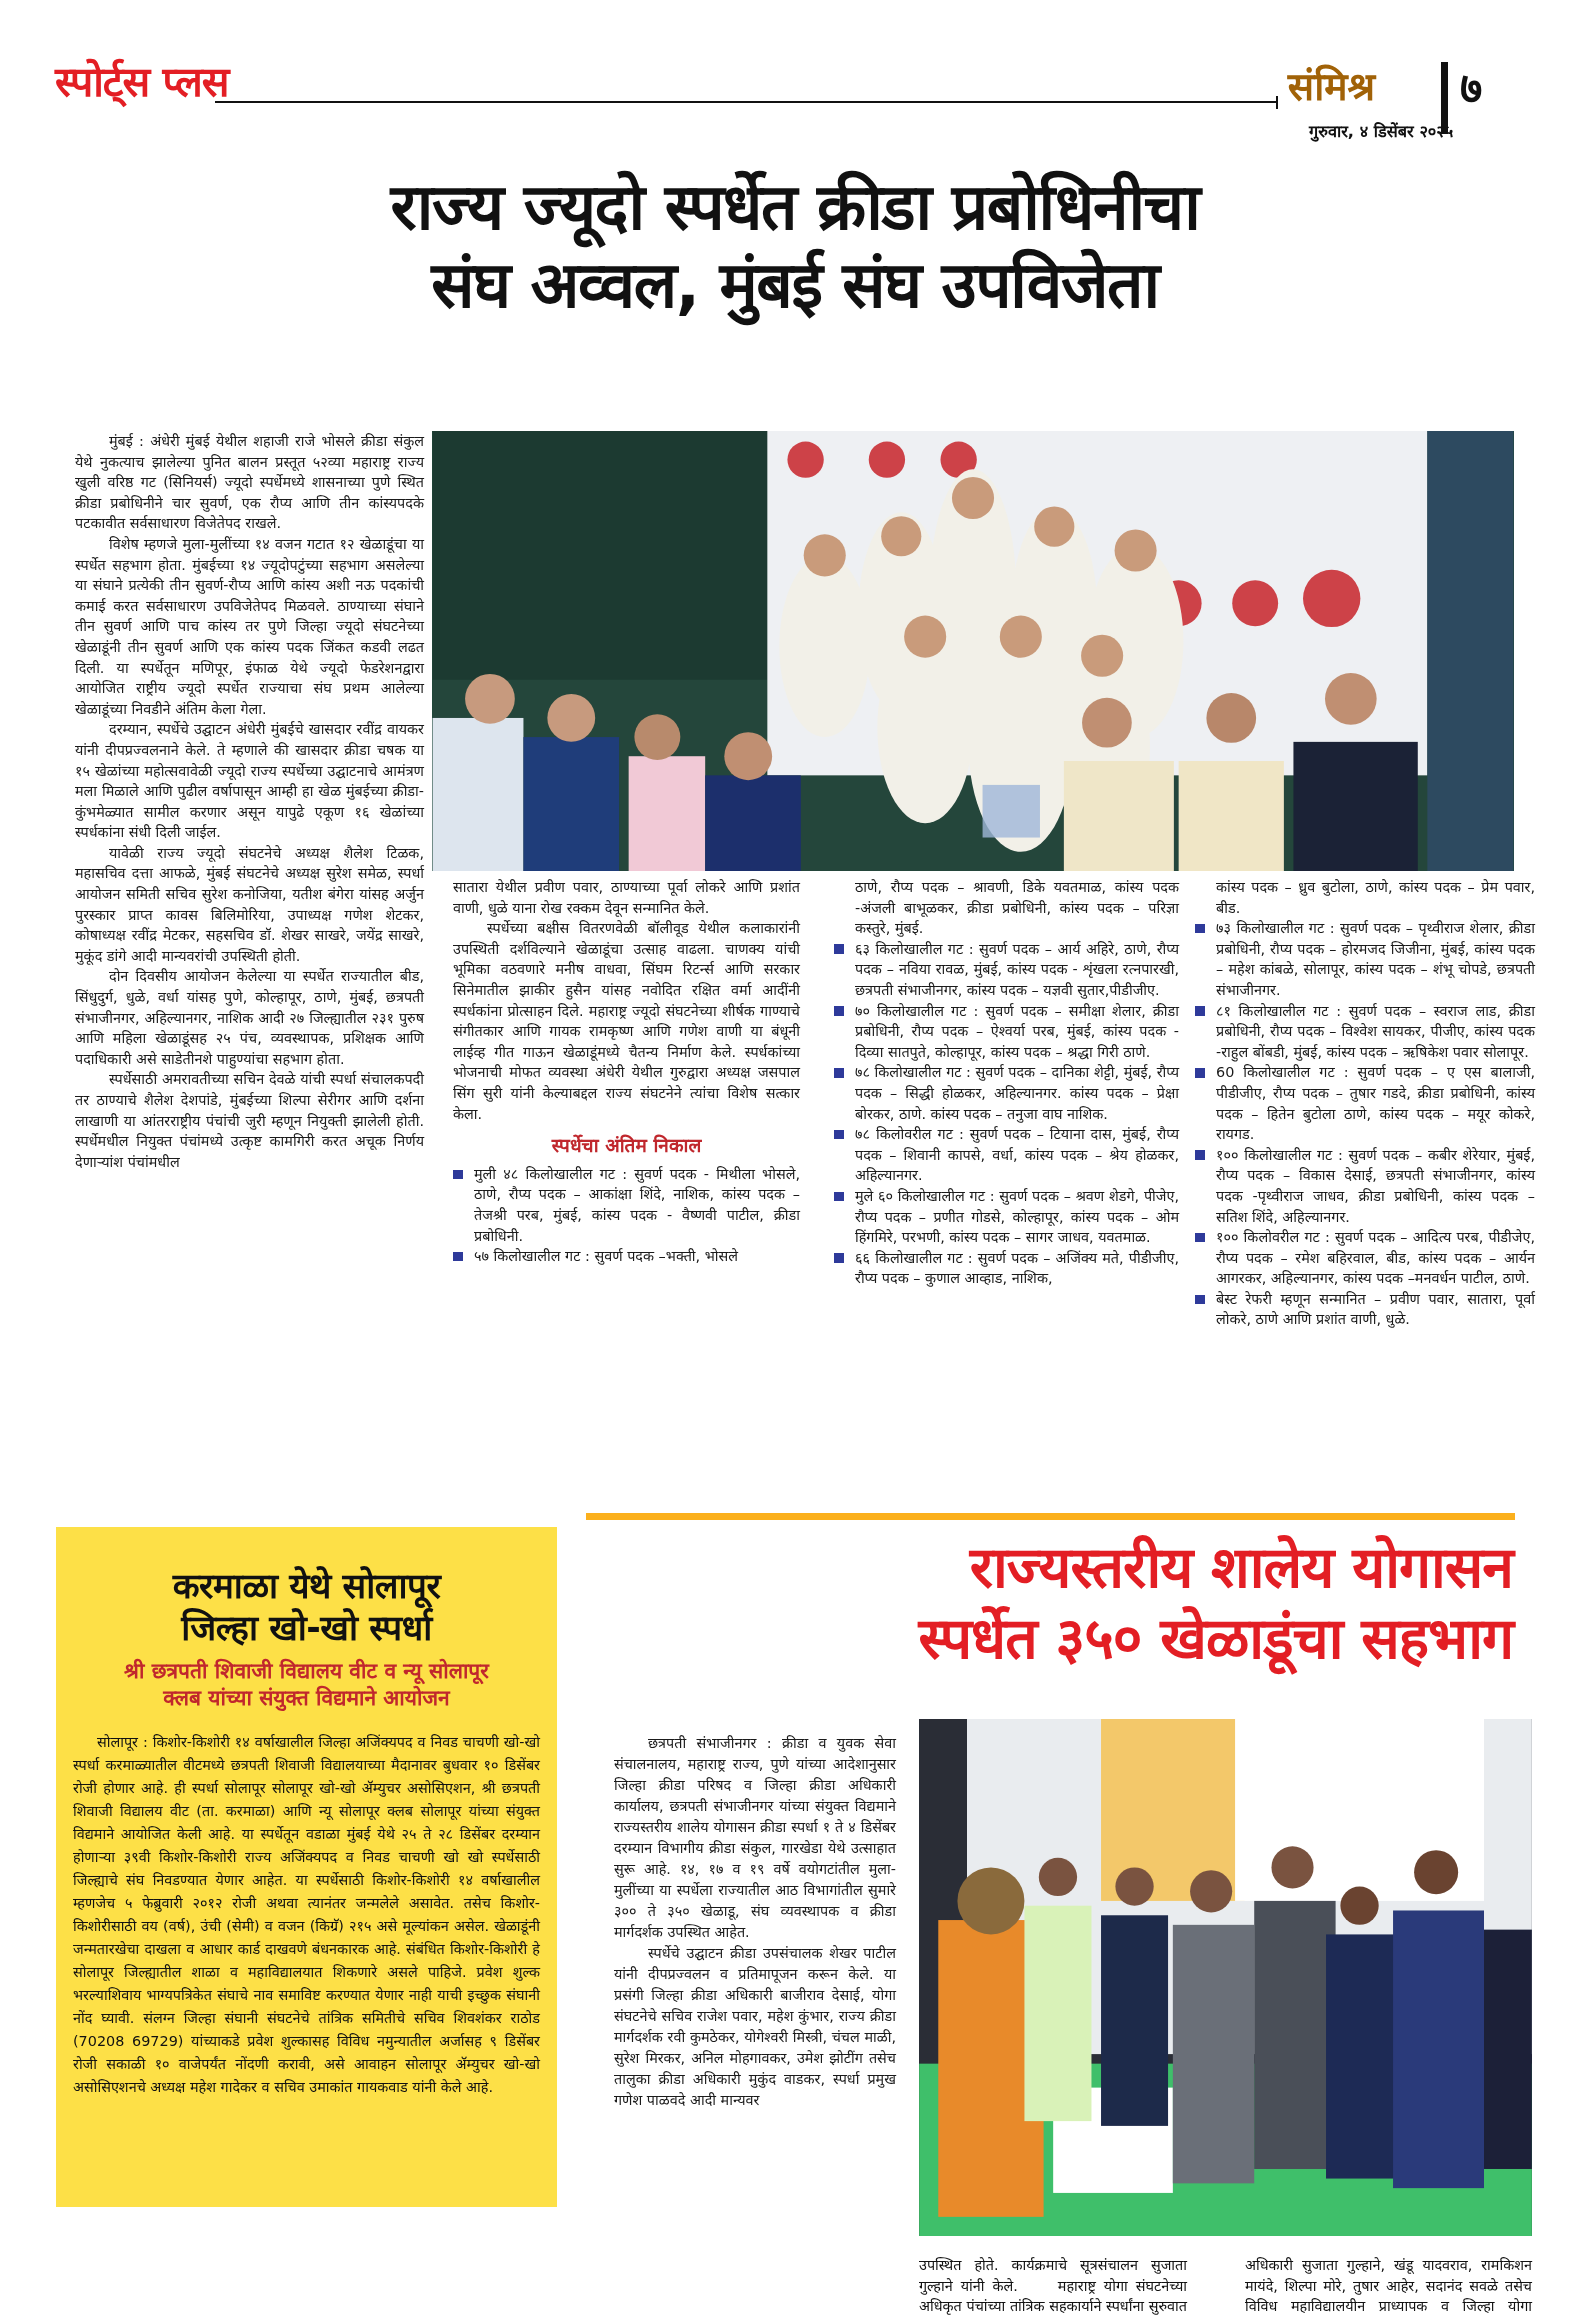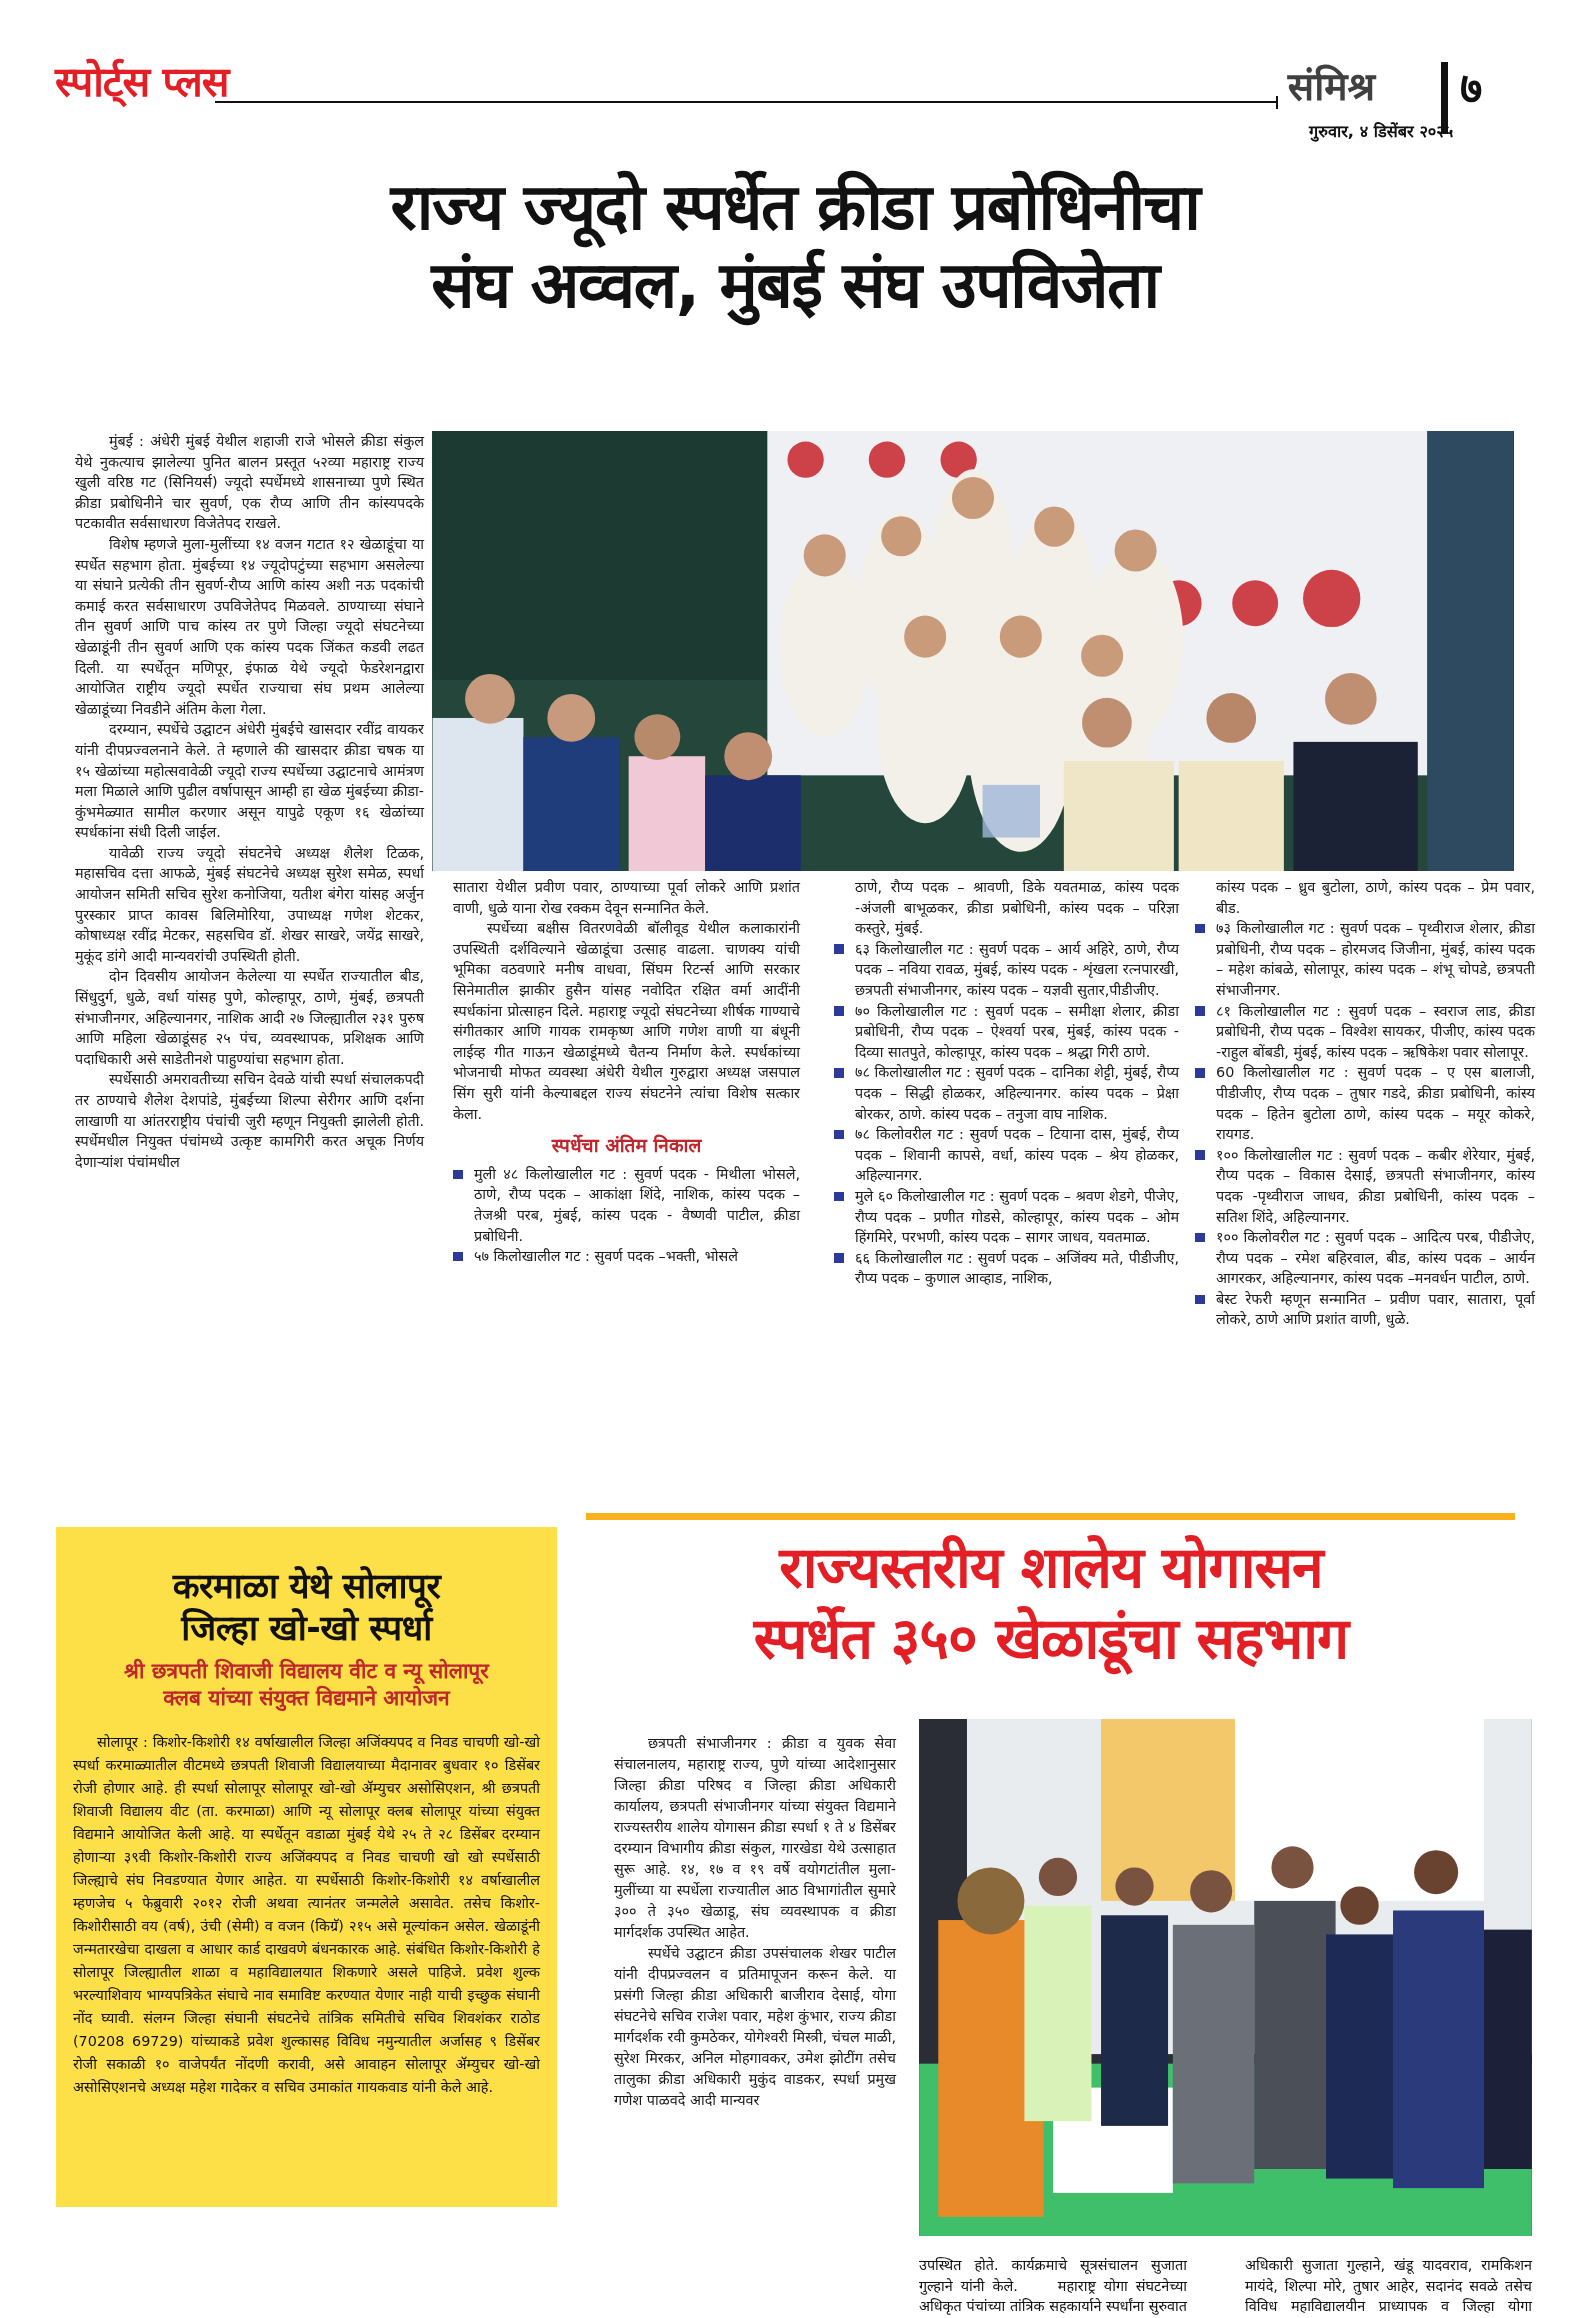--- a/index.html
+++ b/index.html
@@ -6,21 +6,21 @@
   html, body { width: 1584px; height: 2319px; background: #ffffff; overflow: hidden; }
   body { position: relative; font-family: "DejaVu Sans", sans-serif; color: #111; }
 
   .abs { position: absolute; }
 
   
   .section-title { left: 55px; top: 62px; font-size: 41px; font-weight: bold; color: #e31e24; letter-spacing: -1px; line-height: 1; font-family: "DejaVu Sans", sans-serif; }
   .mast-rule { left: 215px; top: 101px; width: 1063px; height: 2.4px; background: #111; }
   .mast-rule-tick { left: 1276px; top: 96px; width: 1.9px; height: 13.4px; background: #111; }
   .mast-right { left: 1283px; top: 62px; width: 230px; height: 72px; }
-  .sammishra { position: absolute; left: 4.8px; top: 4.8px; font-size: 39px; font-weight: bold; color: #404040; line-height: 1; }
+  .sammishra { position: absolute; left: 4.8px; top: 4.8px; font-size: 39px; font-weight: bold; color: #a16207; line-height: 1; }
   .mast-bar { position: absolute; left: 158px; top: 0px; width: 6.7px; height: 72px; background: #111; }
   .page-no { position: absolute; left: 177px; top: 4.8px; font-size: 43px; font-weight: bold; color: #111; line-height: 1; }
   .date { left: 1309px; top: 120px; font-size: 16.3px; font-weight: bold; color: #111; }
 
   
   .headline { left: 48px; top: 168px; width: 1494px; text-align: center; font-size: 64px; font-weight: bold; line-height: 1.22; color: #111; letter-spacing: -1.4px; }
 
   
   .col { font-size: 14.4px; line-height: 20.6px; text-align: justify; color: #1a1a1a; margin-left: 20px; }
   .col p { text-indent: 34px; }
@@ -39,21 +39,21 @@
   .divider-orange { left: 586px; top: 1513px; width: 929px; height: 6.7px; background: #fbb01d; }
 
   
   .kho-box { left: 56px; top: 1527px; width: 501px; height: 680px; background: #fde047; padding: 0 17px; }
   .kho-head { text-align: center; font-size: 35px; font-weight: bold; line-height: 1.2; color: #111; margin-top: 38px; letter-spacing: -0.5px; }
   .kho-sub { text-align: center; font-size: 21px; font-weight: bold; line-height: 1.3; color: #c0272d; margin-top: 8.6px; }
   .kho-text { font-size: 14.4px; line-height: 23px; text-align: justify; margin-top: 19px; }
   .kho-text p { text-indent: 24px; margin-top: 8px; }
 
   
-  .yoga-head { left: 589px; top: 1532px; width: 924px; text-align: center; font-size: 57px; font-weight: bold; line-height: 1.25; color: #e31e24; letter-spacing: -1px; }
+  .yoga-head { left: 589px; top: 1532px; width: 924px; text-align: right; font-size: 57px; font-weight: bold; line-height: 1.25; color: #e31e24; letter-spacing: -1px; }
   .col-yoga { left: 594px; top: 1733px; width: 282px; font-size: 14.4px; line-height: 21px; }
   .photo-yoga { left: 919px; top: 1719px; width: 613px; height: 517px; overflow: hidden; background: #2b2f3a; }
   .yoga-cap1 { left: 919px; top: 2255px; width: 268px; font-size: 14.4px; line-height: 20.6px; text-align: justify; }
   .yoga-cap2 { left: 1245px; top: 2255px; width: 287px; font-size: 14.4px; line-height: 20.6px; text-align: justify; }
 </style>
 </head>
 <body>
 
 <div class="abs section-title">स्पोर्ट्स प्लस</div>
 <div class="abs mast-rule"></div>

